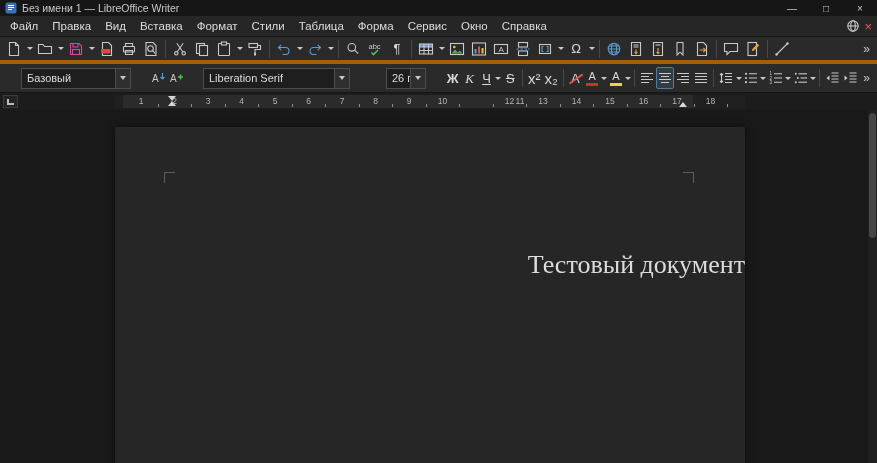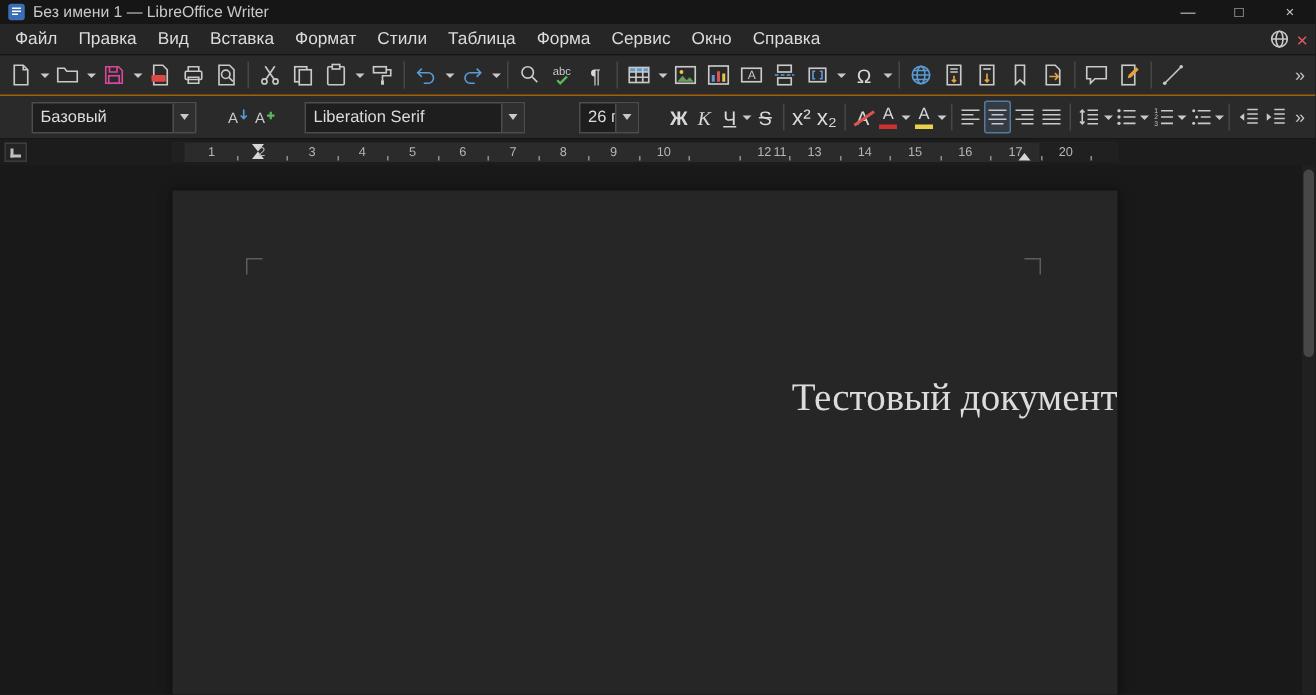--- a/index.html
+++ b/index.html
@@ -14,21 +14,21 @@
   .win-btn{width:34px;height:100%;display:flex;align-items:center;justify-content:center;font-size:10px;color:#c8c8c8;background:none;border:none}
 
   
   .menubar{height:21px;background:#262626;display:flex;align-items:center;font-size:11.5px;padding-left:3px;flex:0 0 auto;border-bottom:1px solid #161616}
   .menu-item{padding:3px 7px;color:#dcdcdc;background:none;border:none;font-size:11.5px;font-family:inherit}
   .menubar-right{margin-left:auto;display:flex;align-items:center;gap:4px;padding-right:5px}
   .doc-close{color:#e05c5c;font-size:13px;line-height:1;background:none;border:none}
 
   
   .toolbar{background:#2a2a2a;display:flex;align-items:center;padding:1px 3px;flex:0 0 auto}
-  .toolbar.standard{height:27px;border-bottom:1px solid #a16207}
+  .toolbar.standard{height:27px;border-bottom:4px solid #a16207}
   .toolbar.formatting{height:29px;border-bottom:1px solid #161616}
   .tbtn{width:22px;height:22px;display:flex;align-items:center;justify-content:center;background:none;border:1px solid transparent;border-radius:2px;color:#d5d5d5;font-family:inherit;position:relative}
   .tbtn.active{background:#333b45;border:1px solid #567a9e}
   .dd{width:9px;height:22px;display:flex;align-items:center;justify-content:center;background:none;border:none}
   .dd::after{content:"";border-left:3px solid transparent;border-right:3px solid transparent;border-top:3.5px solid #c9c9c9}
   .sep{width:1px;height:18px;background:#474747;margin:0 3px;flex:0 0 auto}
   .spacer{flex:1 1 0;min-width:0}
   .overflow-btn{background:none;border:none;color:#c9c9c9;font-size:12px;padding:0 4px}
   .ic{fill:none;stroke:#c9c9c9;stroke-width:1.1;flex:0 0 auto}
   .glyph{font-size:13px;color:#d8d8d8;line-height:1}
@@ -497,21 +497,21 @@
         <span class="ruler-num" style="left: 428px;">13</span>
         <span class="ruler-tick" style="left: 444.75px;"></span>
         <span class="ruler-num" style="left: 461.5px;">14</span>
         <span class="ruler-tick" style="left: 478.25px;"></span>
         <span class="ruler-num" style="left: 495px;">15</span>
         <span class="ruler-tick" style="left: 511.75px;"></span>
         <span class="ruler-num" style="left: 528.5px;">16</span>
         <span class="ruler-tick" style="left: 545.25px;"></span>
         <span class="ruler-num" style="left: 562px;">17</span>
         <span class="ruler-tick" style="left: 578.75px;"></span>
-        <span class="ruler-num" style="left: 595.5px;">20</span>
+        <span class="ruler-num" style="left: 595.5px;">18</span>
         <span class="ruler-tick" style="left: 612.25px;"></span>
       </div>
   </div>
 
   <div class="docarea">
     <div class="page">
       <div class="corner tl"></div>
       <div class="corner tr"></div>
       <div class="heading">Тестовый документ</div>
     </div>

